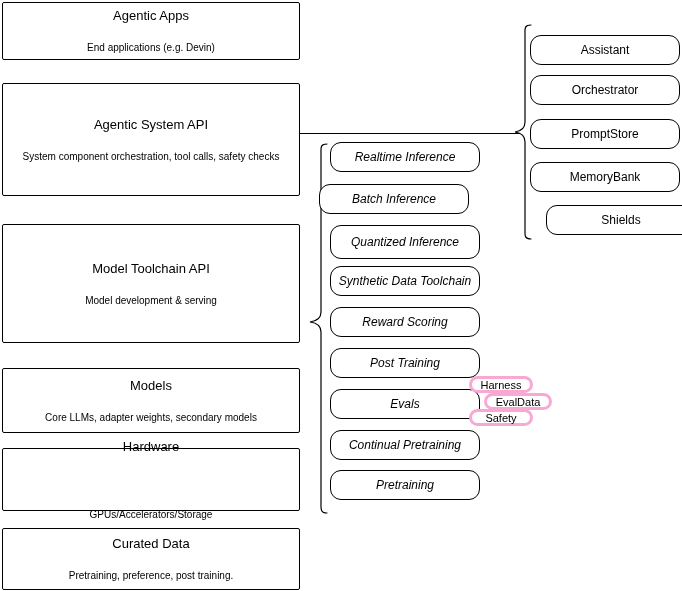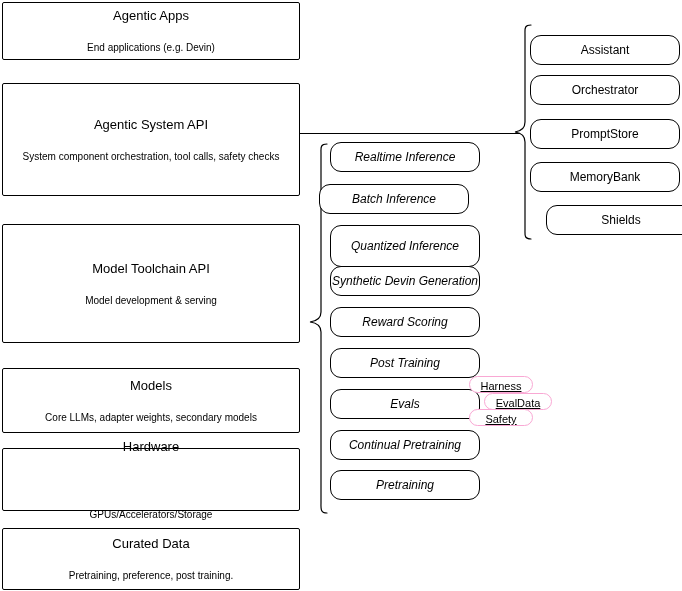--- a/index.html
+++ b/index.html
@@ -52,30 +52,29 @@
   }
   .component-box {
     border-radius: 11px;
   }
   .component-box .title {
     font-size: 12px;
   }
   .pill {
     position: absolute;
     box-sizing: border-box;
-    border: 1px solid #f9a8d4;
+    border: 3px solid #f9a8d4;
     border-radius: 999px;
     background: #ffffff;
     display: flex;
-    align-items: flex-end;
+    align-items: flex-start;
     justify-content: center;
     font-size: 11px;
     color: #000000;
     white-space: nowrap;
-    text-decoration: underline;
   }
   .brace {
     position: absolute;
     pointer-events: none;
   }
 </style>
 </head>
 <body>
 
 <div id="canvas">
@@ -137,25 +136,25 @@
   <svg class="brace" style="left:306px; top:140px; width:24px; height:380px;" viewBox="0 0 24 380">
     <path d="M 21 4 C 14 4 15 8 15 13 L 15 172 C 15 178 12 181 4 182 C 12 183 15 186 15 192 L 15 363 C 15 368 14 373 21 373" fill="none" stroke="#000000" stroke-width="1.2" stroke-linecap="round"></path>
   </svg>
 
   <div class="box capability-box" style="left:330px; top:142px; width:150px; height:30px;">
     <div class="title">Realtime Inference</div>
   </div>
   <div class="box capability-box" style="left:311px; top:184px; width:150px; height:30px;margin-left:8px;">
     <div class="title">Batch Inference</div>
   </div>
-  <div class="box capability-box" style="left:330px; top:225px; width:150px; height:42px;">
+  <div class="box capability-box" style="left:330px; top:225px; width:150px; height:34px;">
     <div class="title">Quantized Inference</div>
   </div>
   <div class="box capability-box" style="left:330px; top:266px; width:150px; height:30px;">
-    <div class="title">Synthetic Devin Generation</div>
+    <div class="title">Synthetic Data Toolchain</div>
   </div>
   <div class="box capability-box" style="left:330px; top:307px; width:150px; height:30px;">
     <div class="title">Reward Scoring</div>
   </div>
   <div class="box capability-box" style="left:330px; top:348px; width:150px; height:30px;">
     <div class="title">Post Training</div>
   </div>
   <div class="box capability-box" style="left:330px; top:389px; width:150px; height:30px;text-align:center;">
     <div class="title">Evals</div>
   </div>

